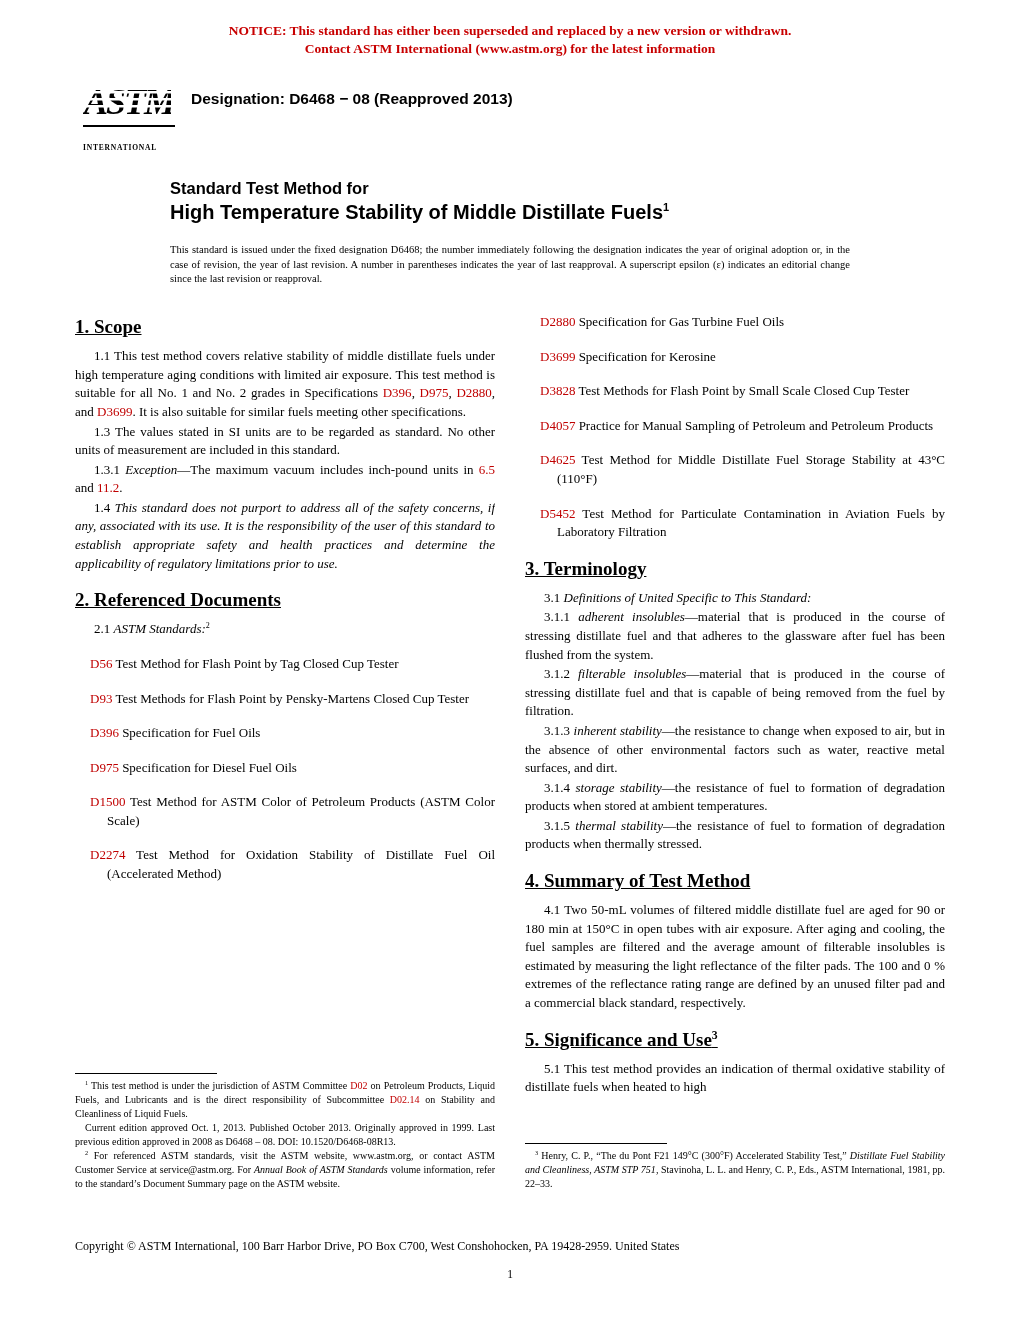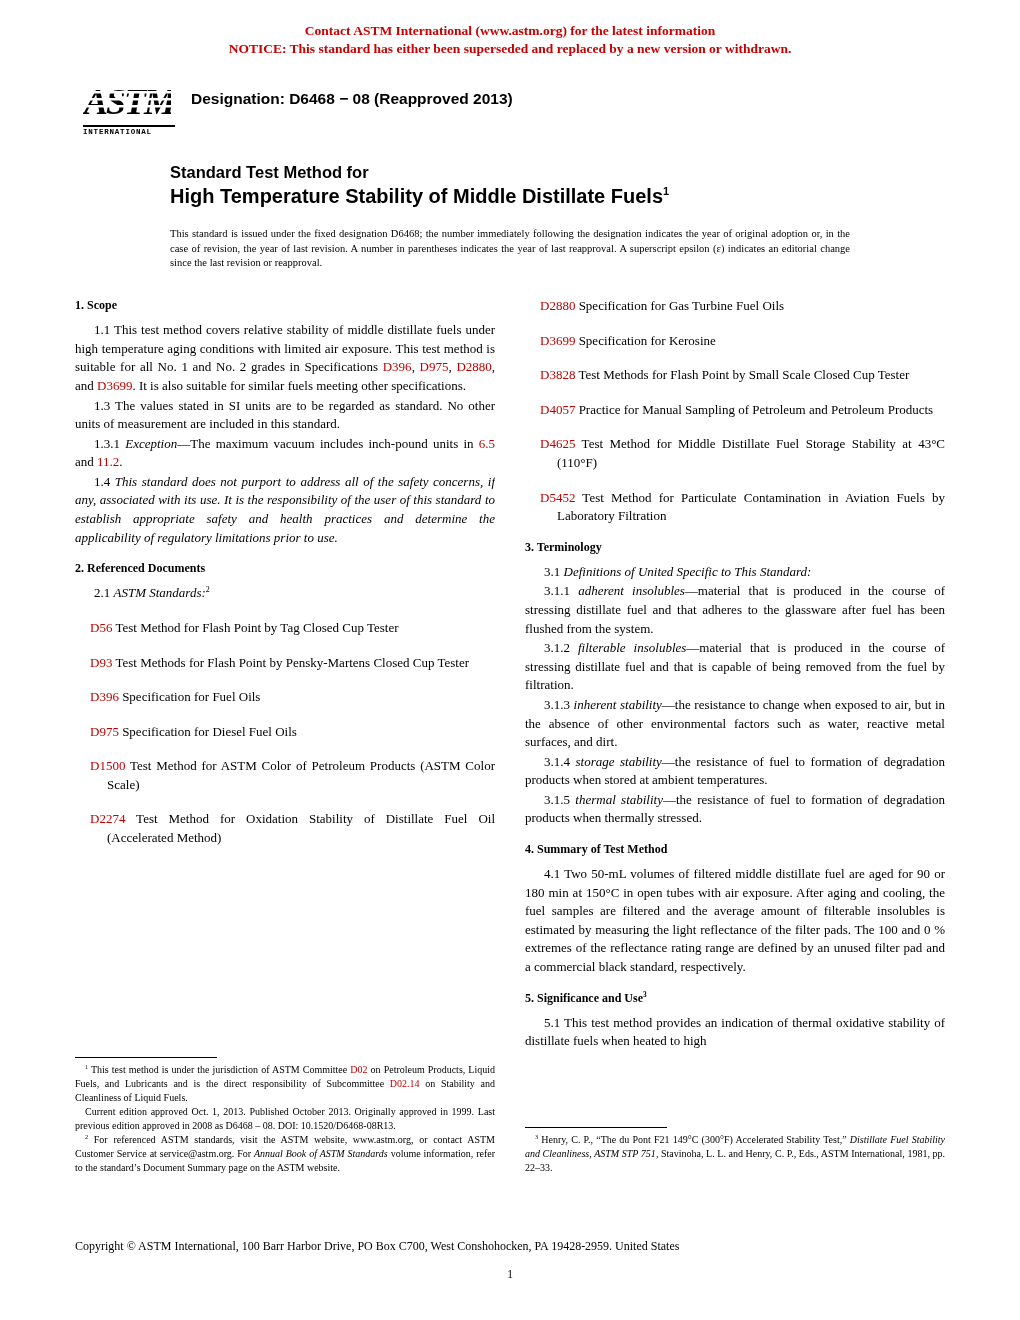--- a/index.html
+++ b/index.html
@@ -11,62 +11,62 @@
     overflow:hidden;
   }
   .notice{
     padding-top:22px;text-align:center;
     font-weight:bold;font-size:13.5px;line-height:1.35;
     color:var(--notice-red,#c80000);
   }
   .header{display:flex;align-items:flex-start;margin:16px 75px 0 83px;}
   .logo{width:92px;flex:0 0 auto;text-align:left;}
   .logo-sub{
-    font-family:Liberation Mono, monospace;
+    font-family:Liberation Serif, serif;
     font-weight:bold;font-size:7.5px;letter-spacing:0.8px;
-    border-top:2px solid #000;padding-top:1px;margin-top:-5px;
+    border-top:2px solid #000;padding-top:16px;margin-top:-5px;
   }
   .designation{
     margin:16px 0 0 16px;
     font-family:"Liberation Sans","DejaVu Sans",sans-serif;
     font-weight:bold;font-size:15.5px;
   }
   .title-block{margin:26px 170px 0 170px;font-family:"Liberation Sans","DejaVu Sans",sans-serif;}
   .title-1{font-weight:bold;font-size:16.5px;line-height:1.25;}
   .title-2{font-weight:bold;font-size:20px;line-height:1.3;}
   .title-2 sup{font-size:11px;}
   .issuance{
     margin:18px 170px 16px 170px;text-align:justify;
     font-size:10.5px;line-height:1.4;
   }
   .columns{
     display:flex;gap:30px;margin:26px 75px 0 75px;height:878px;
   }
   .col{width:420px;display:flex;flex-direction:column;overflow:hidden;
        font-size:13px;line-height:1.43;}
   .col-body > :first-child{margin-top:0;}
-  h3.heading{font-size:12px;font-weight:bold;margin:13px 0 7px 0;}
+  h3.heading{font-size:19px;font-weight:bold;margin:13px 0 7px 0;text-decoration:underline;}
   p.para{margin:0 0 1px 0;text-indent:19px;text-align:justify;}
   p.p-hang{margin:16px 0 1px 15px;padding-left:17px;text-indent:-17px;text-align:justify;}
   .fnblock{margin-top:auto;}
   .fn-rule{width:142px;border-top:1px solid #000;margin:8px 0 5px 0;}
   p.fn{margin:0;font-size:10px;line-height:1.4;text-align:justify;text-indent:10px;}
   a.ref-link{color:var(--link-red,#c00000);text-decoration:none;cursor:pointer;}
   sup{font-size:0.62em;line-height:0;vertical-align:super;}
   .footer-copy{position:absolute;left:75px;bottom:66px;font-size:12px;}
   .footer-page{position:absolute;left:0;right:0;bottom:40px;text-align:center;font-size:11.5px;}
 </style>
 </head>
 <body>
 
 <div class="page">
 
   <div class="notice">
+    <div>NOTICE: This standard has either been superseded and replaced by a new version or withdrawn.</div>
     <div>Contact ASTM International (www.astm.org) for the latest information</div>
-    <div>NOTICE: This standard has either been superseded and replaced by a new version or withdrawn.</div>
   </div>
 
   <div class="header">
     <div class="logo">
       <svg width="88" height="52" viewBox="0 0 88 52">
         <text x="1" y="40" font-size="36" font-weight="bold" font-style="italic" font-family="Liberation Serif, DejaVu Serif, serif" letter-spacing="-2" fill="#000">ASTM</text>
         <rect x="0" y="17" width="88" height="2.5" fill="#ffffff"></rect>
         <rect x="0" y="24" width="88" height="2.5" fill="#ffffff"></rect>
         <rect x="0" y="31" width="88" height="2.5" fill="#ffffff"></rect>
       </svg>

